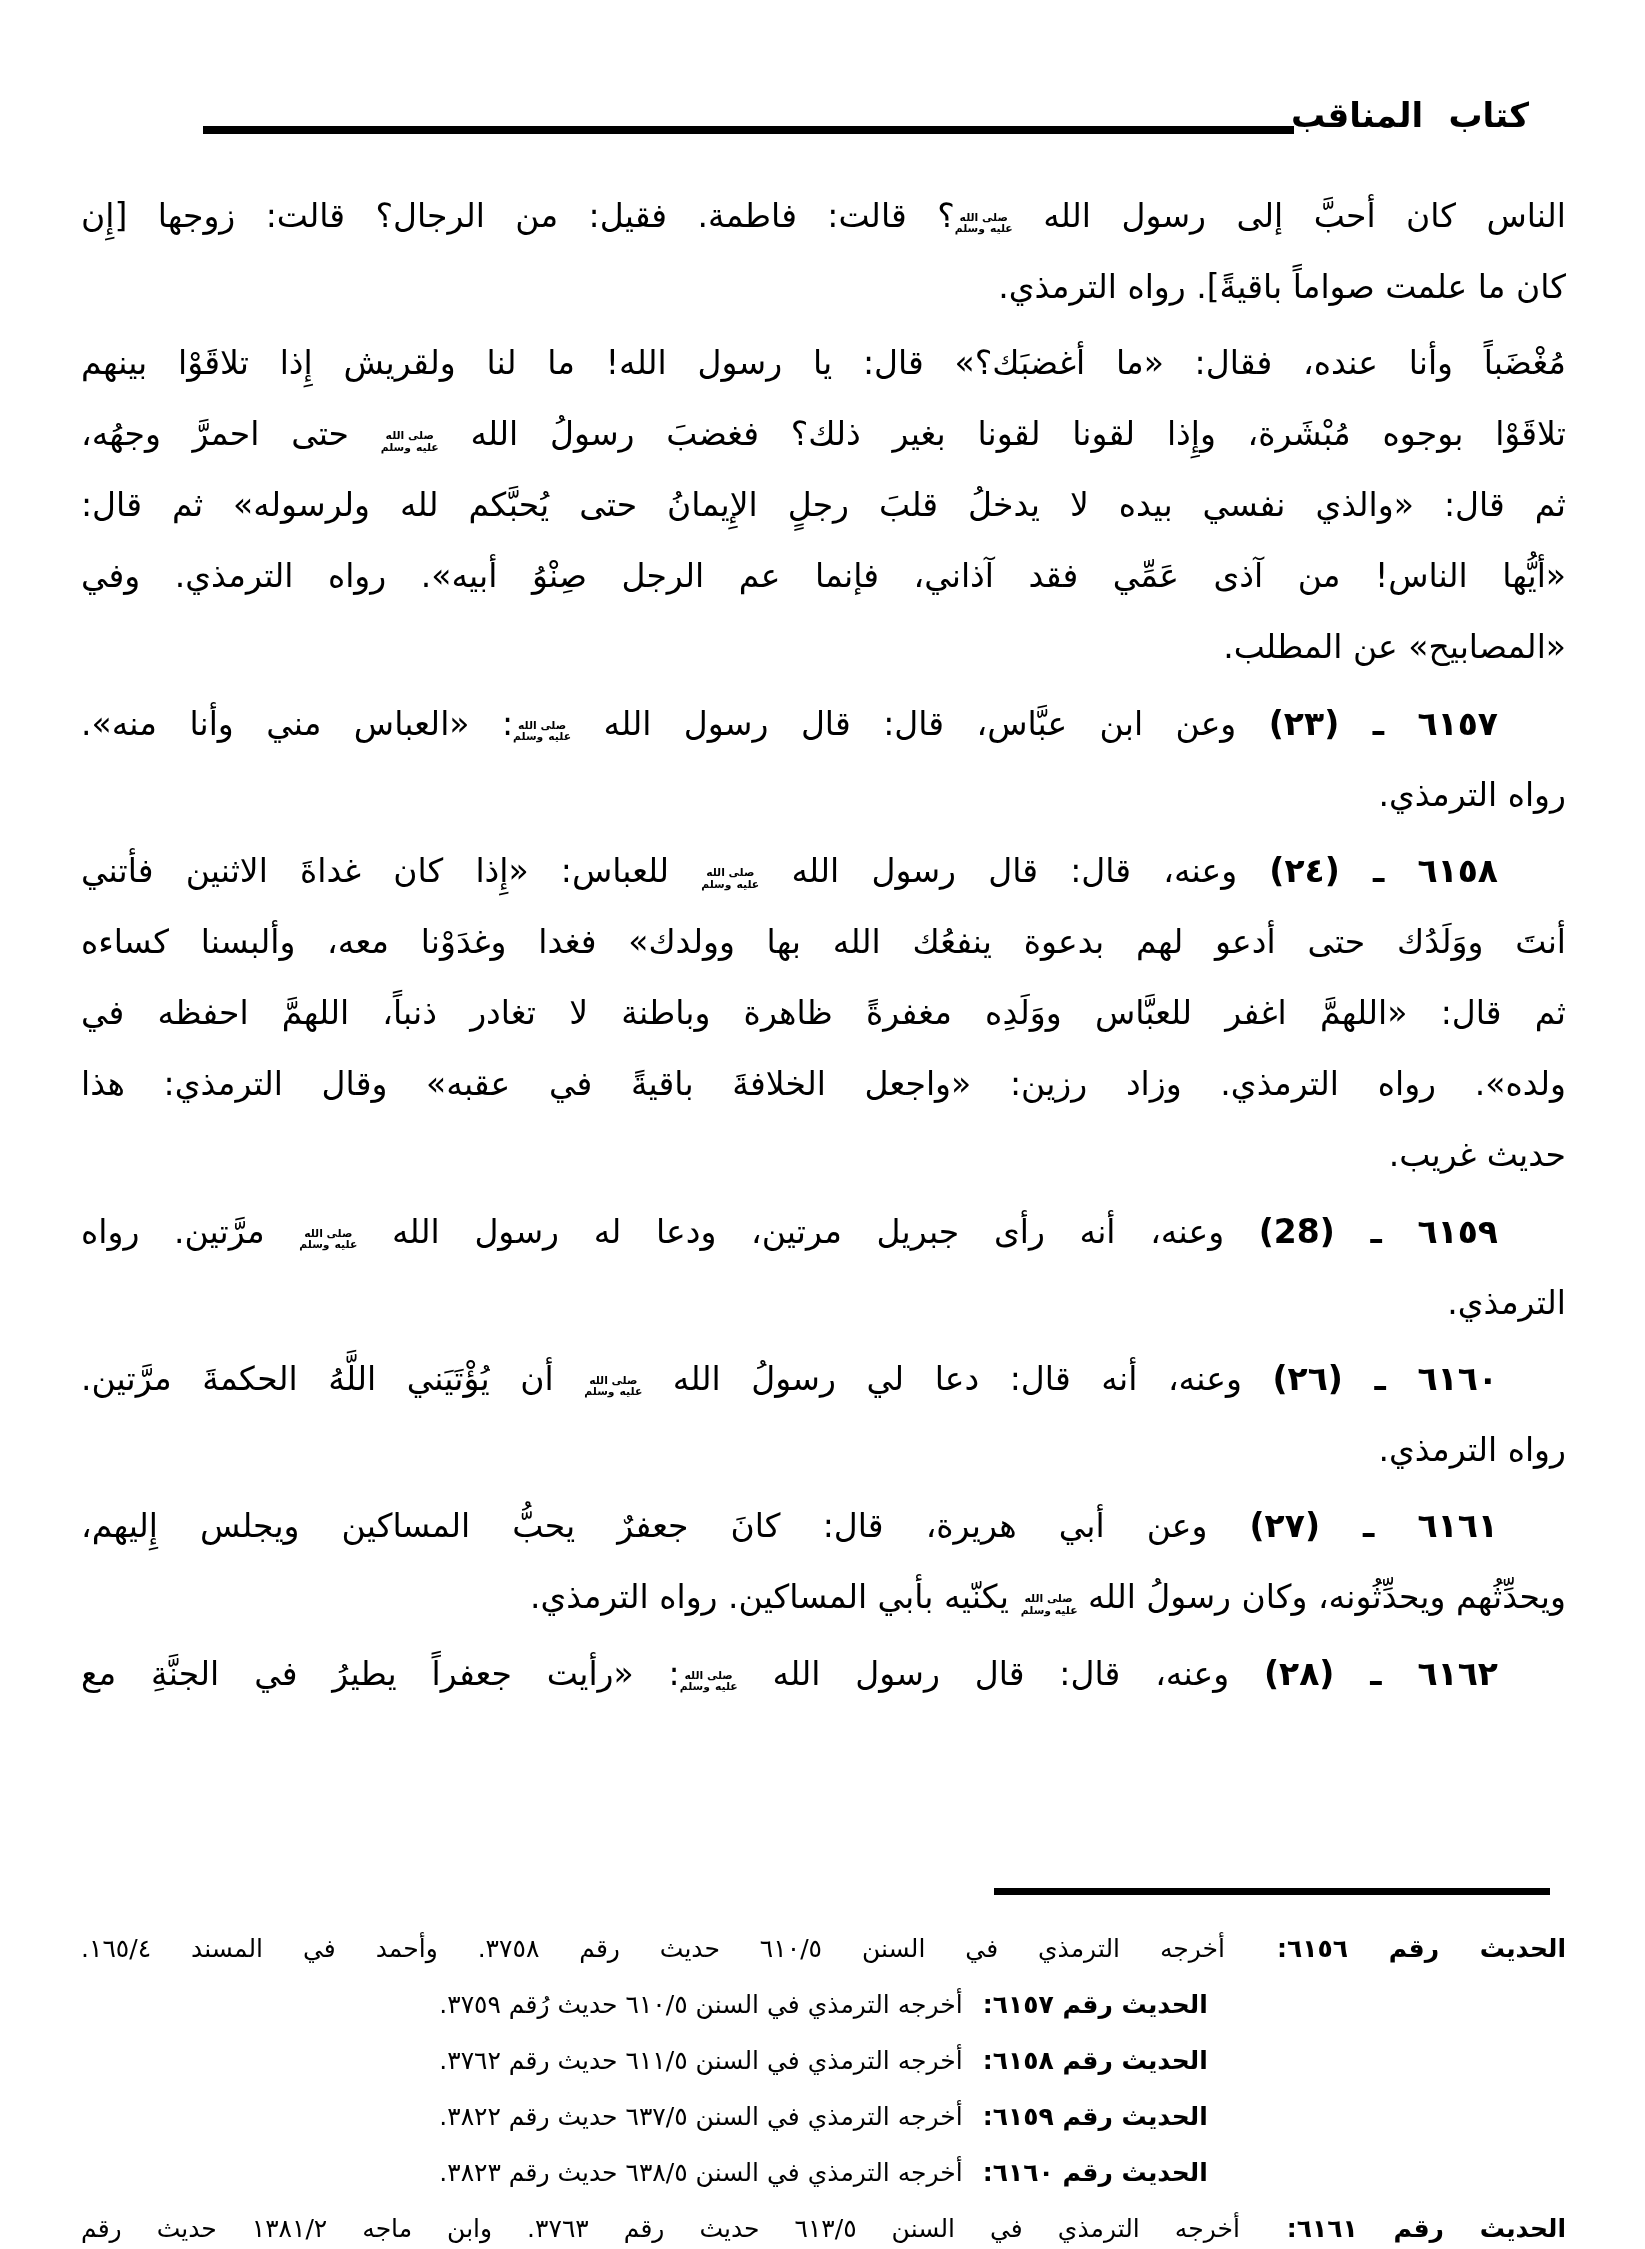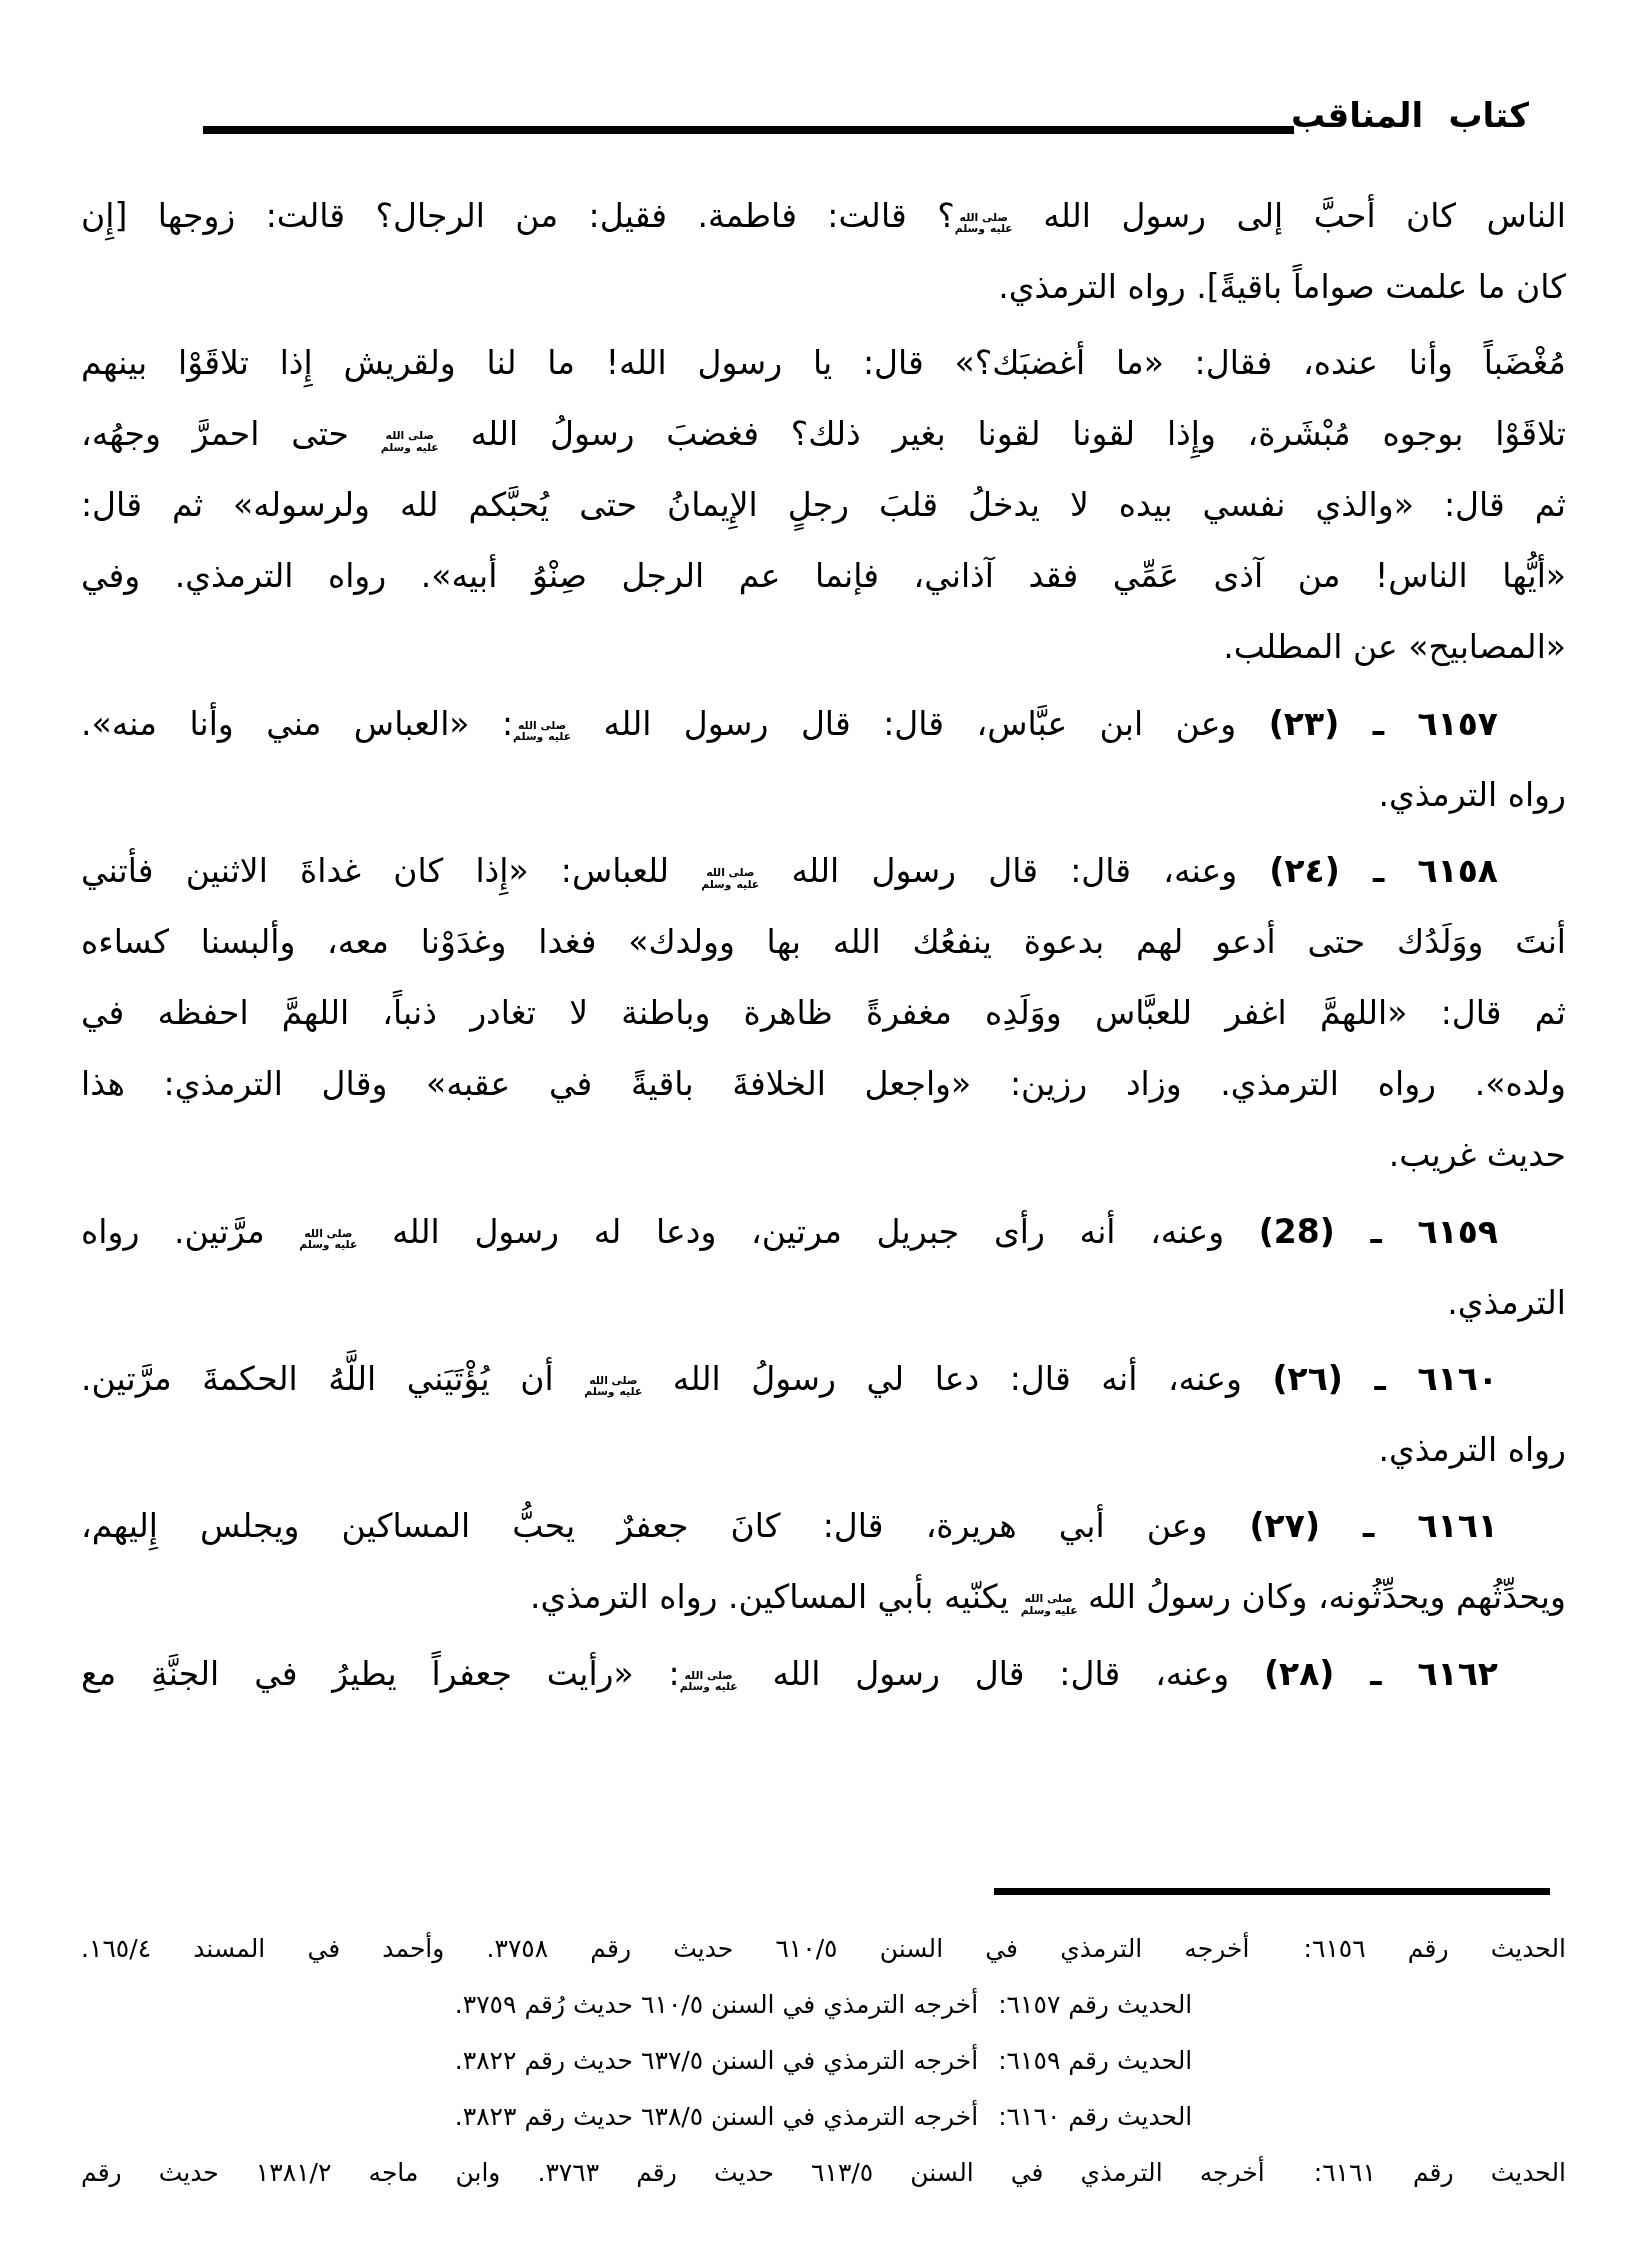--- a/index.html
+++ b/index.html
@@ -73,21 +73,21 @@
   .footnotes {
     position: absolute;
     top: 1921px;
     right: 79px;
     left: 81px;
     font-size: 25px;
     line-height: 56px;
   }
   .fn-line { text-align: center; }
   .fn-line.fill { text-align: justify; text-align-last: justify; }
-  .fn-label { font-weight: 400; margin-left: 12px; }
+  .fn-label { font-weight: 700; margin-left: 12px; }
 </style>
 </head>
 <body>
 
 <div class="page">
 
   <div class="header-rule"></div>
   <div class="header-title">كتاب المناقب</div>
 
   <main class="body-text">
@@ -127,19 +127,20 @@
       </div>
       <div class="para">
         <div class="bline indent"><span class="hnum">٦١٦٢ ـ (٢٨)</span> وعنه، قال: قال رسول الله <span class="saw">صلى الله عليه وسلم</span>: «رأيت جعفراً يطيرُ في الجنَّةِ مع</div>
       </div>
     </main>
 
   <div class="fn-sep"></div>
   <section class="footnotes">
       <div class="fn-line fill"><span class="fn-label">الحديث رقم ٦١٥٦:</span> أخرجه الترمذي في السنن ٦١٠/٥ حديث رقم ٣٧٥٨. وأحمد في المسند ١٦٥/٤.</div>
       <div class="fn-line"><span class="fn-label">الحديث رقم ٦١٥٧:</span> أخرجه الترمذي في السنن ٦١٠/٥ حديث رُقم ٣٧٥٩.</div>
+      <div class="fn-line"><span class="fn-label">الحديث رقم ٦١٥٨:</span> أخرجه الترمذي في السنن ٦١١/٥ حديث رقم ٣٧٦٢.</div>
       <div class="fn-line"><span class="fn-label">الحديث رقم ٦١٥٩:</span> أخرجه الترمذي في السنن ٦٣٧/٥ حديث رقم ٣٨٢٢.</div>
       <div class="fn-line"><span class="fn-label">الحديث رقم ٦١٦٠:</span> أخرجه الترمذي في السنن ٦٣٨/٥ حديث رقم ٣٨٢٣.</div>
       <div class="fn-line fill"><span class="fn-label">الحديث رقم ٦١٦١:</span> أخرجه الترمذي في السنن ٦١٣/٥ حديث رقم ٣٧٦٣. وابن ماجه ١٣٨١/٢ حديث رقم</div>
     </section>
 
 </div>
 
 
 </body></html>

